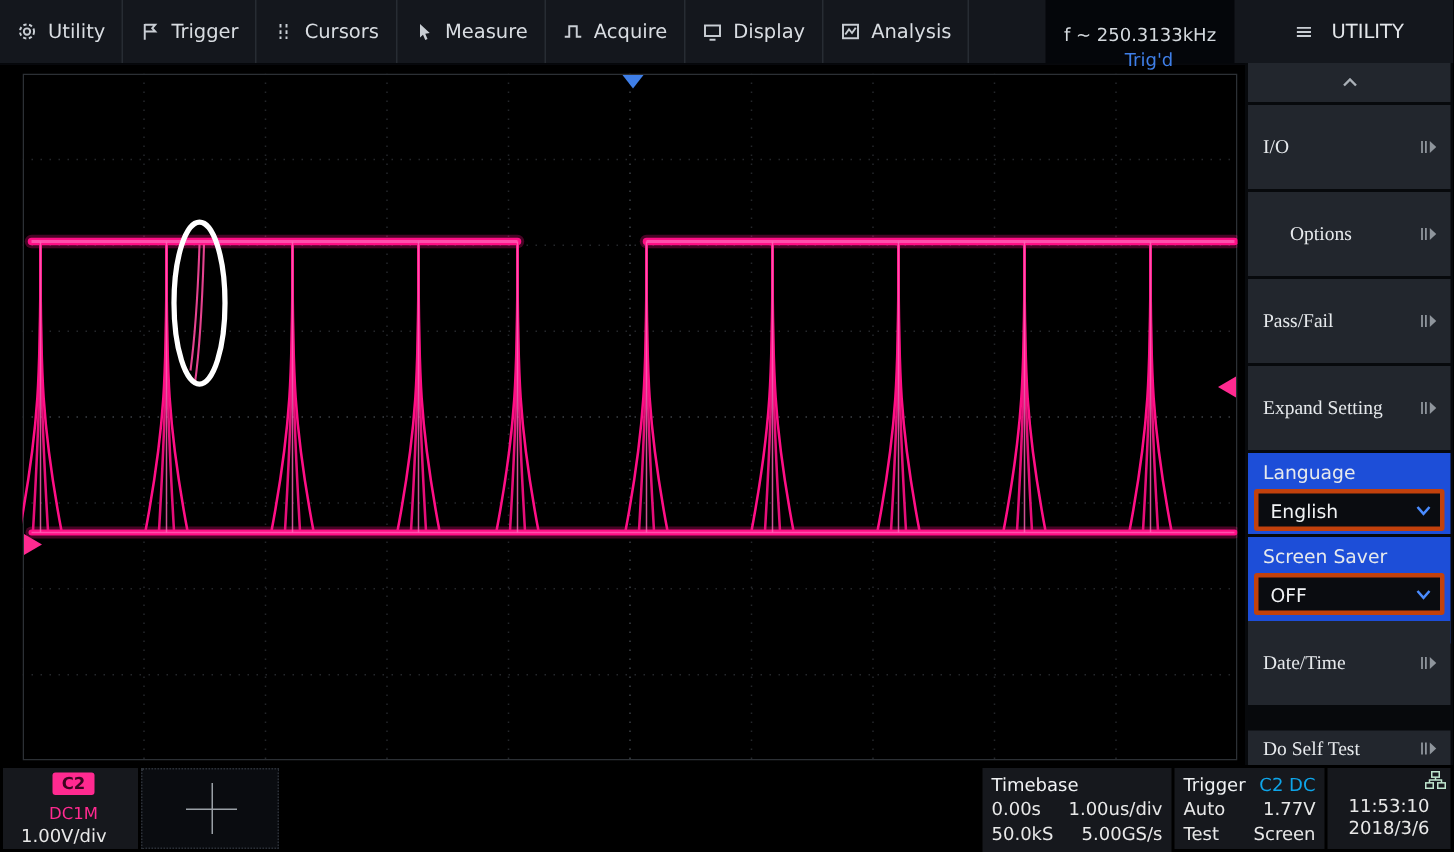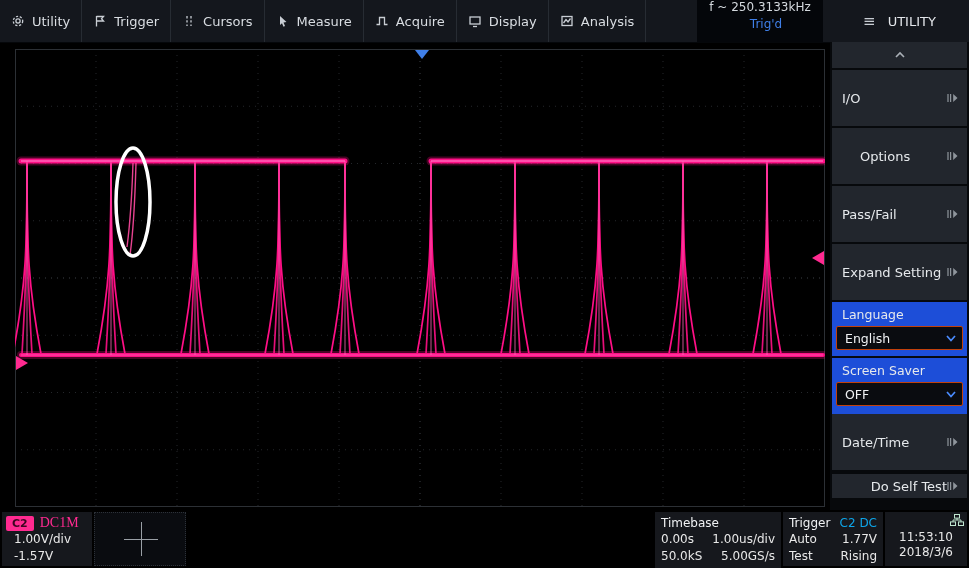--- a/index.html
+++ b/index.html
@@ -7,49 +7,49 @@
          font-family:"DejaVu Sans","Liberation Sans",sans-serif;overflow:hidden;color:#e8e8e8;}
 
   
   .topbar{position:absolute;left:0;top:0;width:969px;height:42px;background:#14171d;
           display:flex;align-items:stretch;border-bottom:1px solid #05070a;}
   .menu-item{display:flex;align-items:center;gap:7px;padding:0 11px;border-right:1px solid #272c33;
              font-size:13px;color:#d9dde2;white-space:nowrap;}
   .menu-item svg{display:block}
 
   .freqbox{position:absolute;left:697px;top:0;width:126px;height:42px;background:#04060a;
-           font-size:12px;text-align:center;padding-top:0;box-sizing:border-box;}
+           font-size:12px;text-align:center;padding-top:16px;box-sizing:border-box;}
   .freq-val{color:#d4d9de;}
   .trigd{color:#3f7fe8;margin-top:3px;margin-left:12px;}
 
   .panel-header{position:absolute;left:830px;top:0;width:139px;height:42px;background:#14171d;
                 display:flex;align-items:center;justify-content:center;gap:12px;font-size:13px;color:#e3e6ea;}
   .hamburger{font-size:15px;color:#c9ced4;}
 
   
   .plot{position:absolute;left:15px;top:49px;width:810px;height:458px;background:#000;}
 
   
   .panel-body{position:absolute;left:830px;top:42px;width:139px;height:468px;background:#07090c;}
-  .pitem{position:absolute;left:832px;width:135px;background:#22262d;box-sizing:border-box;}
+  .pitem{position:absolute;left:832px;width:135px;background:#22262d;box-sizing:border-box;font-family:Liberation Serif, serif;}
   .pitem.btn{display:flex;align-items:center;justify-content:space-between;
              padding:0 8px 0 10px;font-size:13px;color:#e6e9ec;height:56px;}
   .scrollitem{display:flex;align-items:center;justify-content:center;height:26px;}
   .pblock{position:absolute;left:832px;width:135px;background:#1d4ed8;box-sizing:border-box;padding:3px 4px 0 4px;}
   .plabel2{font-size:12.5px;color:#e6e9ec;padding:2px 0 4px 6px;}
-  .pselect{height:22px;background:#0a0c10;border:1px solid #c2410c;border-radius:2px;
+  .pselect{height:22px;background:#0a0c10;border:3px solid #c2410c;border-radius:2px;
            display:flex;align-items:center;justify-content:space-between;
            padding:0 6px 0 8px;font-size:12.5px;color:#f0f2f4;gap:12px;}
 
   
   .bottombar{position:absolute;left:0;top:510px;width:969px;height:58px;background:#000;}
   .chanbox{position:absolute;left:2px;top:2px;width:90px;height:54px;background:#16181d;font-size:12px;}
-  .chanrow1{display:flex;align-items:center;gap:6px;padding:3px 0 0 4px;}
+  .chanrow1{display:flex;align-items:center;gap:6px;padding:3px 0 0 4px;flex-direction:column;}
   .c2badge{background:#ff2a90;color:#3c0520;font-weight:bold;padding:0 6px;border-radius:2px;font-size:11px;line-height:15px;}
-  .coupling{color:#ff2a90;font-size:14px;font-family:Liberation Serif, serif;}
+  .coupling{color:#ff2a90;font-size:11px;}
   .chanline{padding-left:12px;line-height:17px;color:#e8e8e8;}
 
   .refbox{position:absolute;left:94px;top:2px;width:92px;height:54px;background:#0a0c10;
           border:1px dotted #2c3138;box-sizing:border-box;}
   .cross-h{position:absolute;left:29px;top:26px;width:34px;height:1px;background:#9aa0a6;}
   .cross-v{position:absolute;left:46px;top:9px;width:1px;height:34px;background:#9aa0a6;}
 
   .tbbox{position:absolute;left:655px;top:2px;width:126px;height:60px;background:#16181d;
          font-size:12px;padding:3px 6px;box-sizing:border-box;}
   .rowgrid{display:flex;justify-content:space-between;line-height:17px;}
@@ -277,21 +277,21 @@
     </div>
   </div>
 
   <div class="pitem btn" style="top:414px;">
     <span>Date/Time</span>
     <svg width="12" height="10" viewBox="0 0 12 10" fill="none" stroke="#8f959c" stroke-width="1.2">
       <path d="M1,1 V9 M3.6,1 V9"></path>
         <path d="M6.2,1 L10.5,5 L6.2,9" fill="#8f959c" stroke="none"></path>
     </svg>
   </div>
-  <div class="pitem btn" style="top:474px;height:24px;justify-content:flex-end;">
+  <div class="pitem btn" style="top:487px;height:24px;">
     <span>Do Self Test</span>
     <svg width="12" height="10" viewBox="0 0 12 10" fill="none" stroke="#8f959c" stroke-width="1.2">
       <path d="M1,1 V9 M3.6,1 V9"></path>
         <path d="M6.2,1 L10.5,5 L6.2,9" fill="#8f959c" stroke="none"></path>
     </svg>
   </div>
 
   <div class="bottombar">
 
     <div class="chanbox">
@@ -324,21 +324,21 @@
       <div class="rowgrid hdr">
         <span>Trigger</span>
         <span class="pink">C2 DC</span>
       </div>
       <div class="rowgrid">
         <span>Auto</span>
         <span>1.77V</span>
       </div>
       <div class="rowgrid">
         <span>Test</span>
-        <span>Rising</span>
+        <span>Screen</span>
       </div>
     </div>
 
     <div class="clockbox">
       <svg class="lanicon" width="14" height="12" viewBox="0 0 14 12">
         <rect x="4.5" y="0.5" width="5" height="3.6" fill="none" stroke="#bfe6cf" stroke-width="1"></rect>
         <rect x="0.5" y="7.9" width="5" height="3.6" fill="none" stroke="#bfe6cf" stroke-width="1"></rect>
         <rect x="8.5" y="7.9" width="5" height="3.6" fill="none" stroke="#bfe6cf" stroke-width="1"></rect>
         <path d="M7,4.1 V6 M3,7.9 V6 H11 V7.9" fill="none" stroke="#bfe6cf" stroke-width="1"></path>
       </svg>

